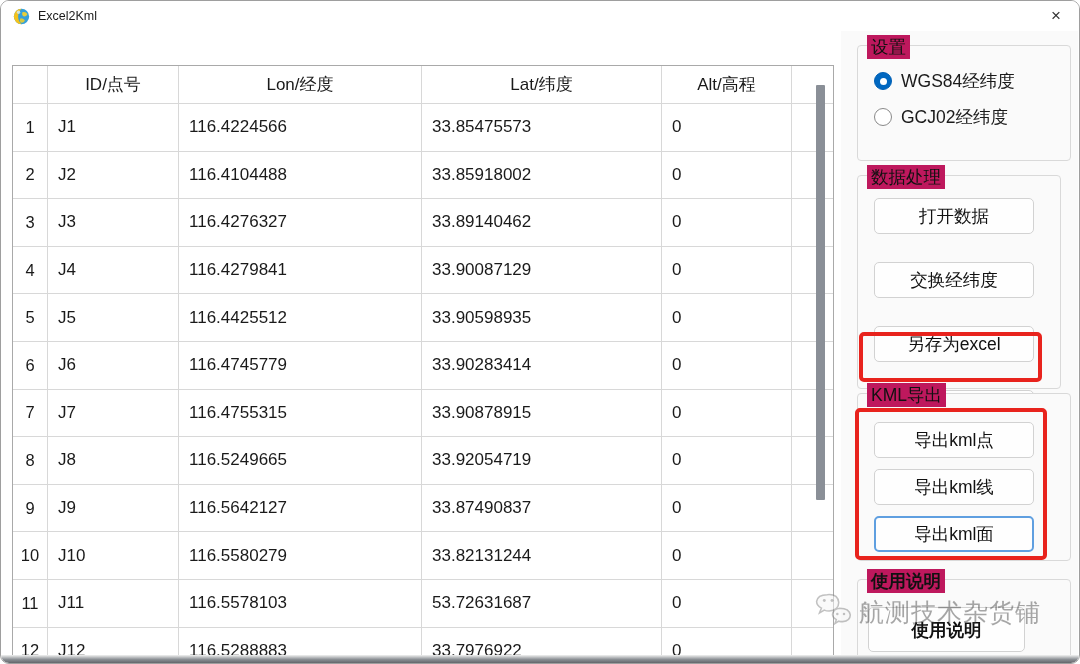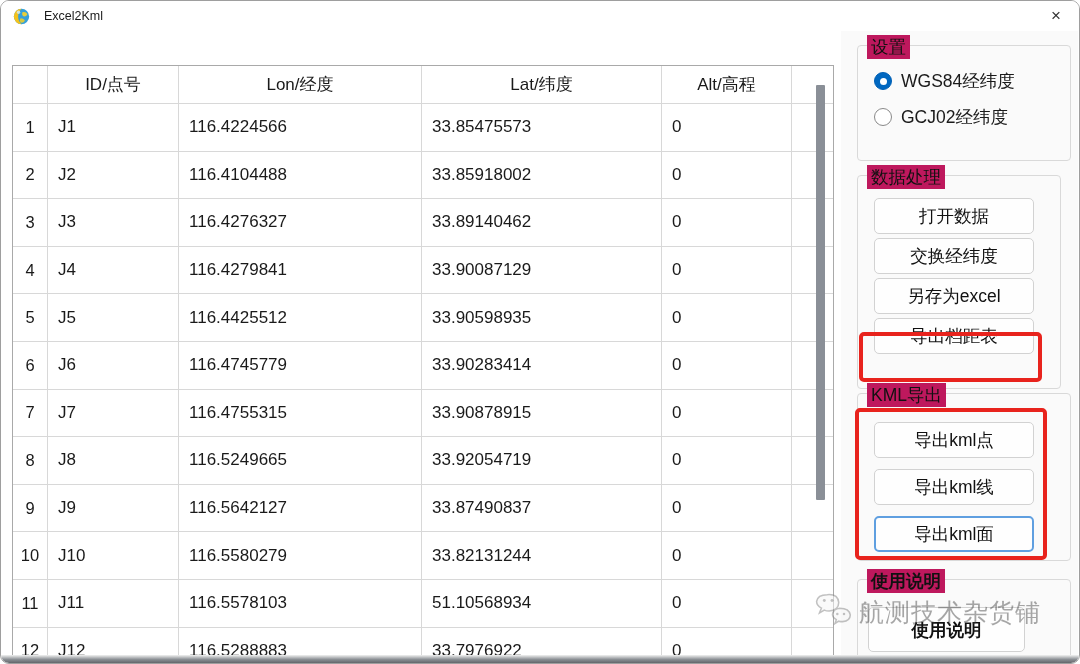--- a/index.html
+++ b/index.html
@@ -2,21 +2,21 @@
 <html><head>
 <meta charset="utf-8">
 <style>
   * { margin:0; padding:0; box-sizing:border-box; }
   html,body { width:1080px; height:664px; background:#fff; font-family:"Liberation Sans", sans-serif; color:#1a1a1a; }
   #window { position:relative; width:1080px; height:664px; background:#fff; border:1px solid #9e9e9e; border-radius:9px; overflow:hidden; }
 
   
   #titlebar { position:absolute; left:0; top:0; right:0; height:30px; background:#fff; display:flex; align-items:center; }
   #app-icon { width:17px; height:17px; margin-left:12px; }
-  #title-text { margin-left:14px; font-size:12.5px; color:#1b1b1b; }
+  #title-text { margin-left:8px; font-size:12.5px; color:#1b1b1b; }
   #close-btn { position:absolute; right:0; top:0; width:46px; height:30px; display:flex; align-items:center; justify-content:center; font-size:17px; color:#333; cursor:default; }
 
   
   #table-box { position:absolute; left:11px; top:36px; width:822px; height:609px; background:#fff; border:1px solid #a9a9a9; overflow:hidden;margin-top:28px; }
   .tr { display:flex; border-bottom:1px solid #d8d8d8; height:47.6px; align-items:center; }
   #thead { height:38px; font-size:17.5px; }
   .td { height:100%; display:flex; align-items:center; border-right:1px solid #d8d8d8; font-size:17px; padding-left:10px; overflow:hidden; white-space:nowrap; }
   #thead .td { justify-content:center; padding-left:0; }
   .c-num { width:35px; justify-content:center; padding-left:0; font-size:16.5px; }
   .c-id  { width:131px; }
@@ -37,21 +37,21 @@
   .radio-row { display:flex; align-items:center; gap:9px; }
   .radio { position:relative; width:18px; height:18px; border-radius:50%; border:1px solid #898989; background:#fff; flex:0 0 auto; }
   .radio.selected { background:#0067c0; border-color:#0060b5; }
   .radio.selected::after { content:""; position:absolute; left:50%; top:50%; width:7px; height:7px; margin:-3.5px 0 0 -3.5px; border-radius:50%; background:#fff; }
   .radio-label { font-size:17.5px; }
 
   
   #g-settings { left:16px; top:14px; width:214px; height:116px; }
   #g-settings .radio-stack { position:absolute; left:16px; top:23px; display:flex; flex-direction:column; gap:12px; }
   #g-data { left:16px; top:144px; width:204px; height:214px; }
-  #g-data .btn-stack { top:22px; gap:4px; }
+  #g-data .btn-stack { top:22px; gap:28px; }
   #g-kml { left:16px; top:362px; width:214px; height:168px; }
   #g-kml .btn-stack { top:28px; gap:11px; }
   #g-usage { left:16px; top:548px; width:214px; height:124px;font-weight:bold; }
   #usage-btn { position:absolute; left:10px; top:27px; width:157px; height:45px; }
 
   
   .red-box { position:absolute; border:4px solid #e8231d; border-radius:5px; z-index:5; }
   #red-box-span { left:858px; top:331px; width:183px; height:50px; }
   #red-box-kml  { left:854px; top:407px; width:192px; height:152px; }
 
@@ -167,21 +167,21 @@
           <div class="td c-id">J10</div>
           <div class="td c-lon">116.5580279</div>
           <div class="td c-lat">33.82131244</div>
           <div class="td c-alt">0</div>
         </div>
 
         <div class="tr">
           <div class="td c-num">11</div>
           <div class="td c-id">J11</div>
           <div class="td c-lon">116.5578103</div>
-          <div class="td c-lat">51.10568934</div>
+          <div class="td c-lat">53.72631687</div>
           <div class="td c-alt">0</div>
         </div>
 
         <div class="tr">
           <div class="td c-num">12</div>
           <div class="td c-id">J12</div>
           <div class="td c-lon">116.5288883</div>
           <div class="td c-lat">33.7976922</div>
           <div class="td c-alt">0</div>
         </div>

